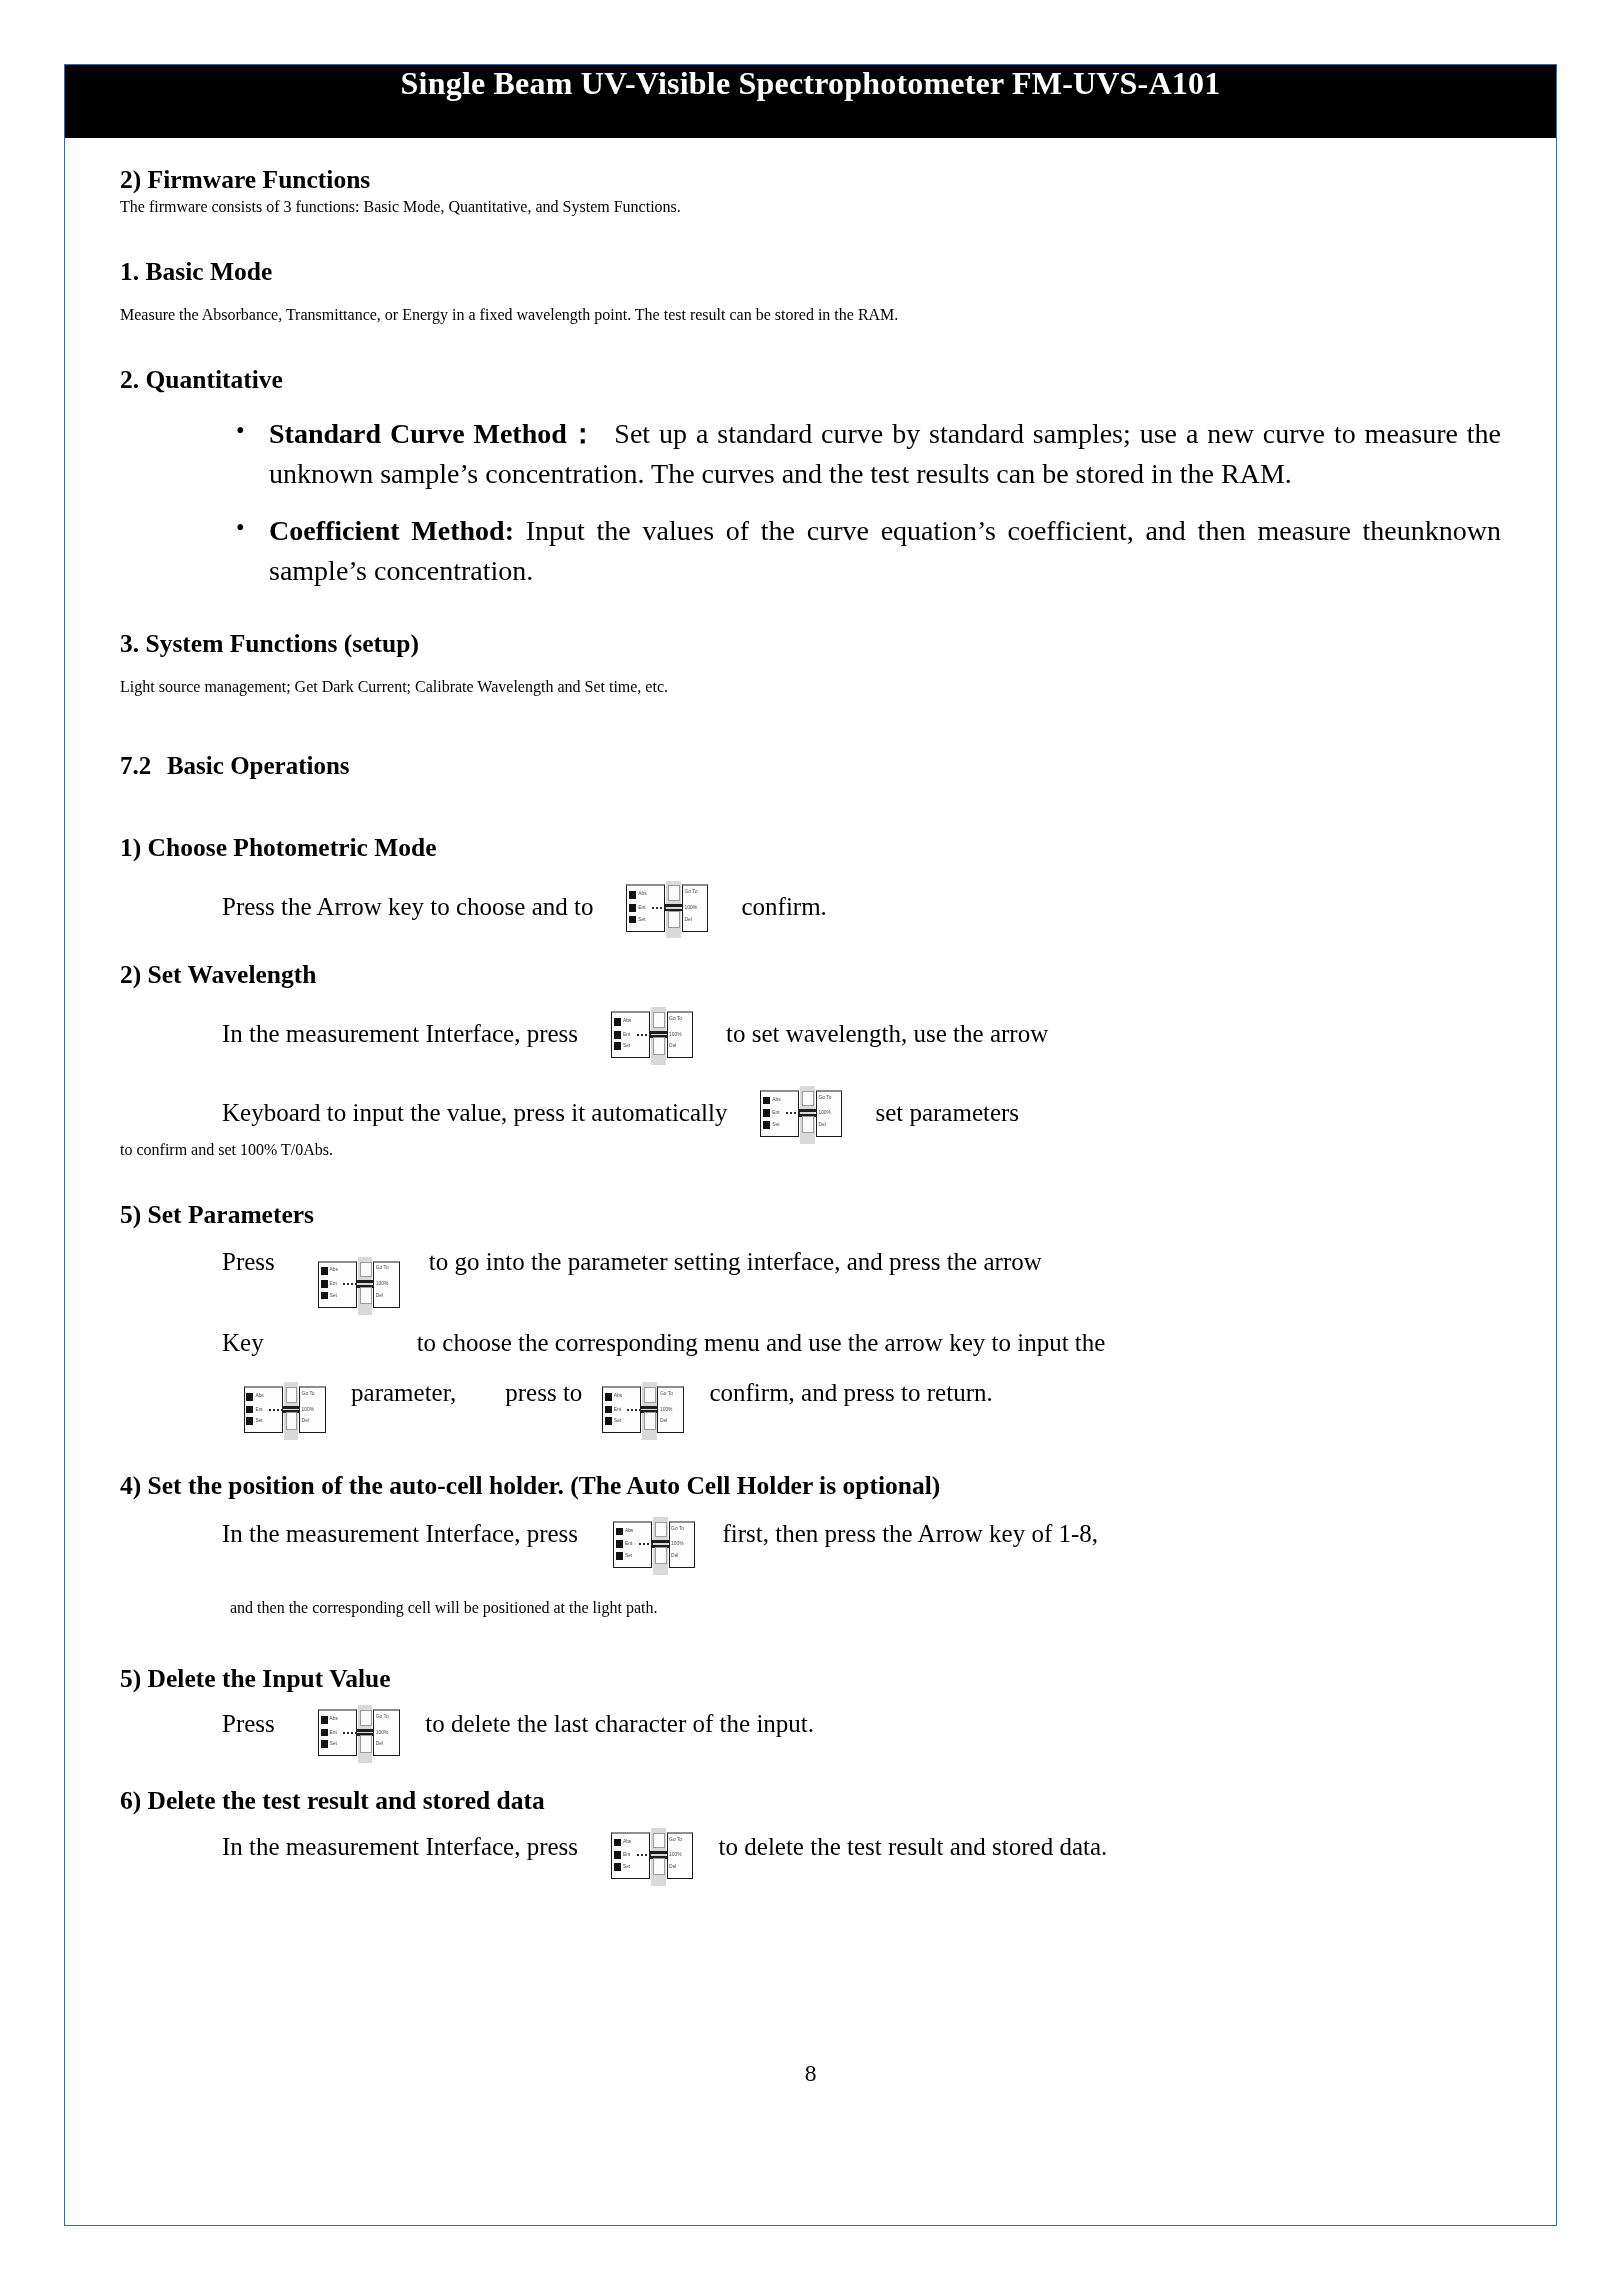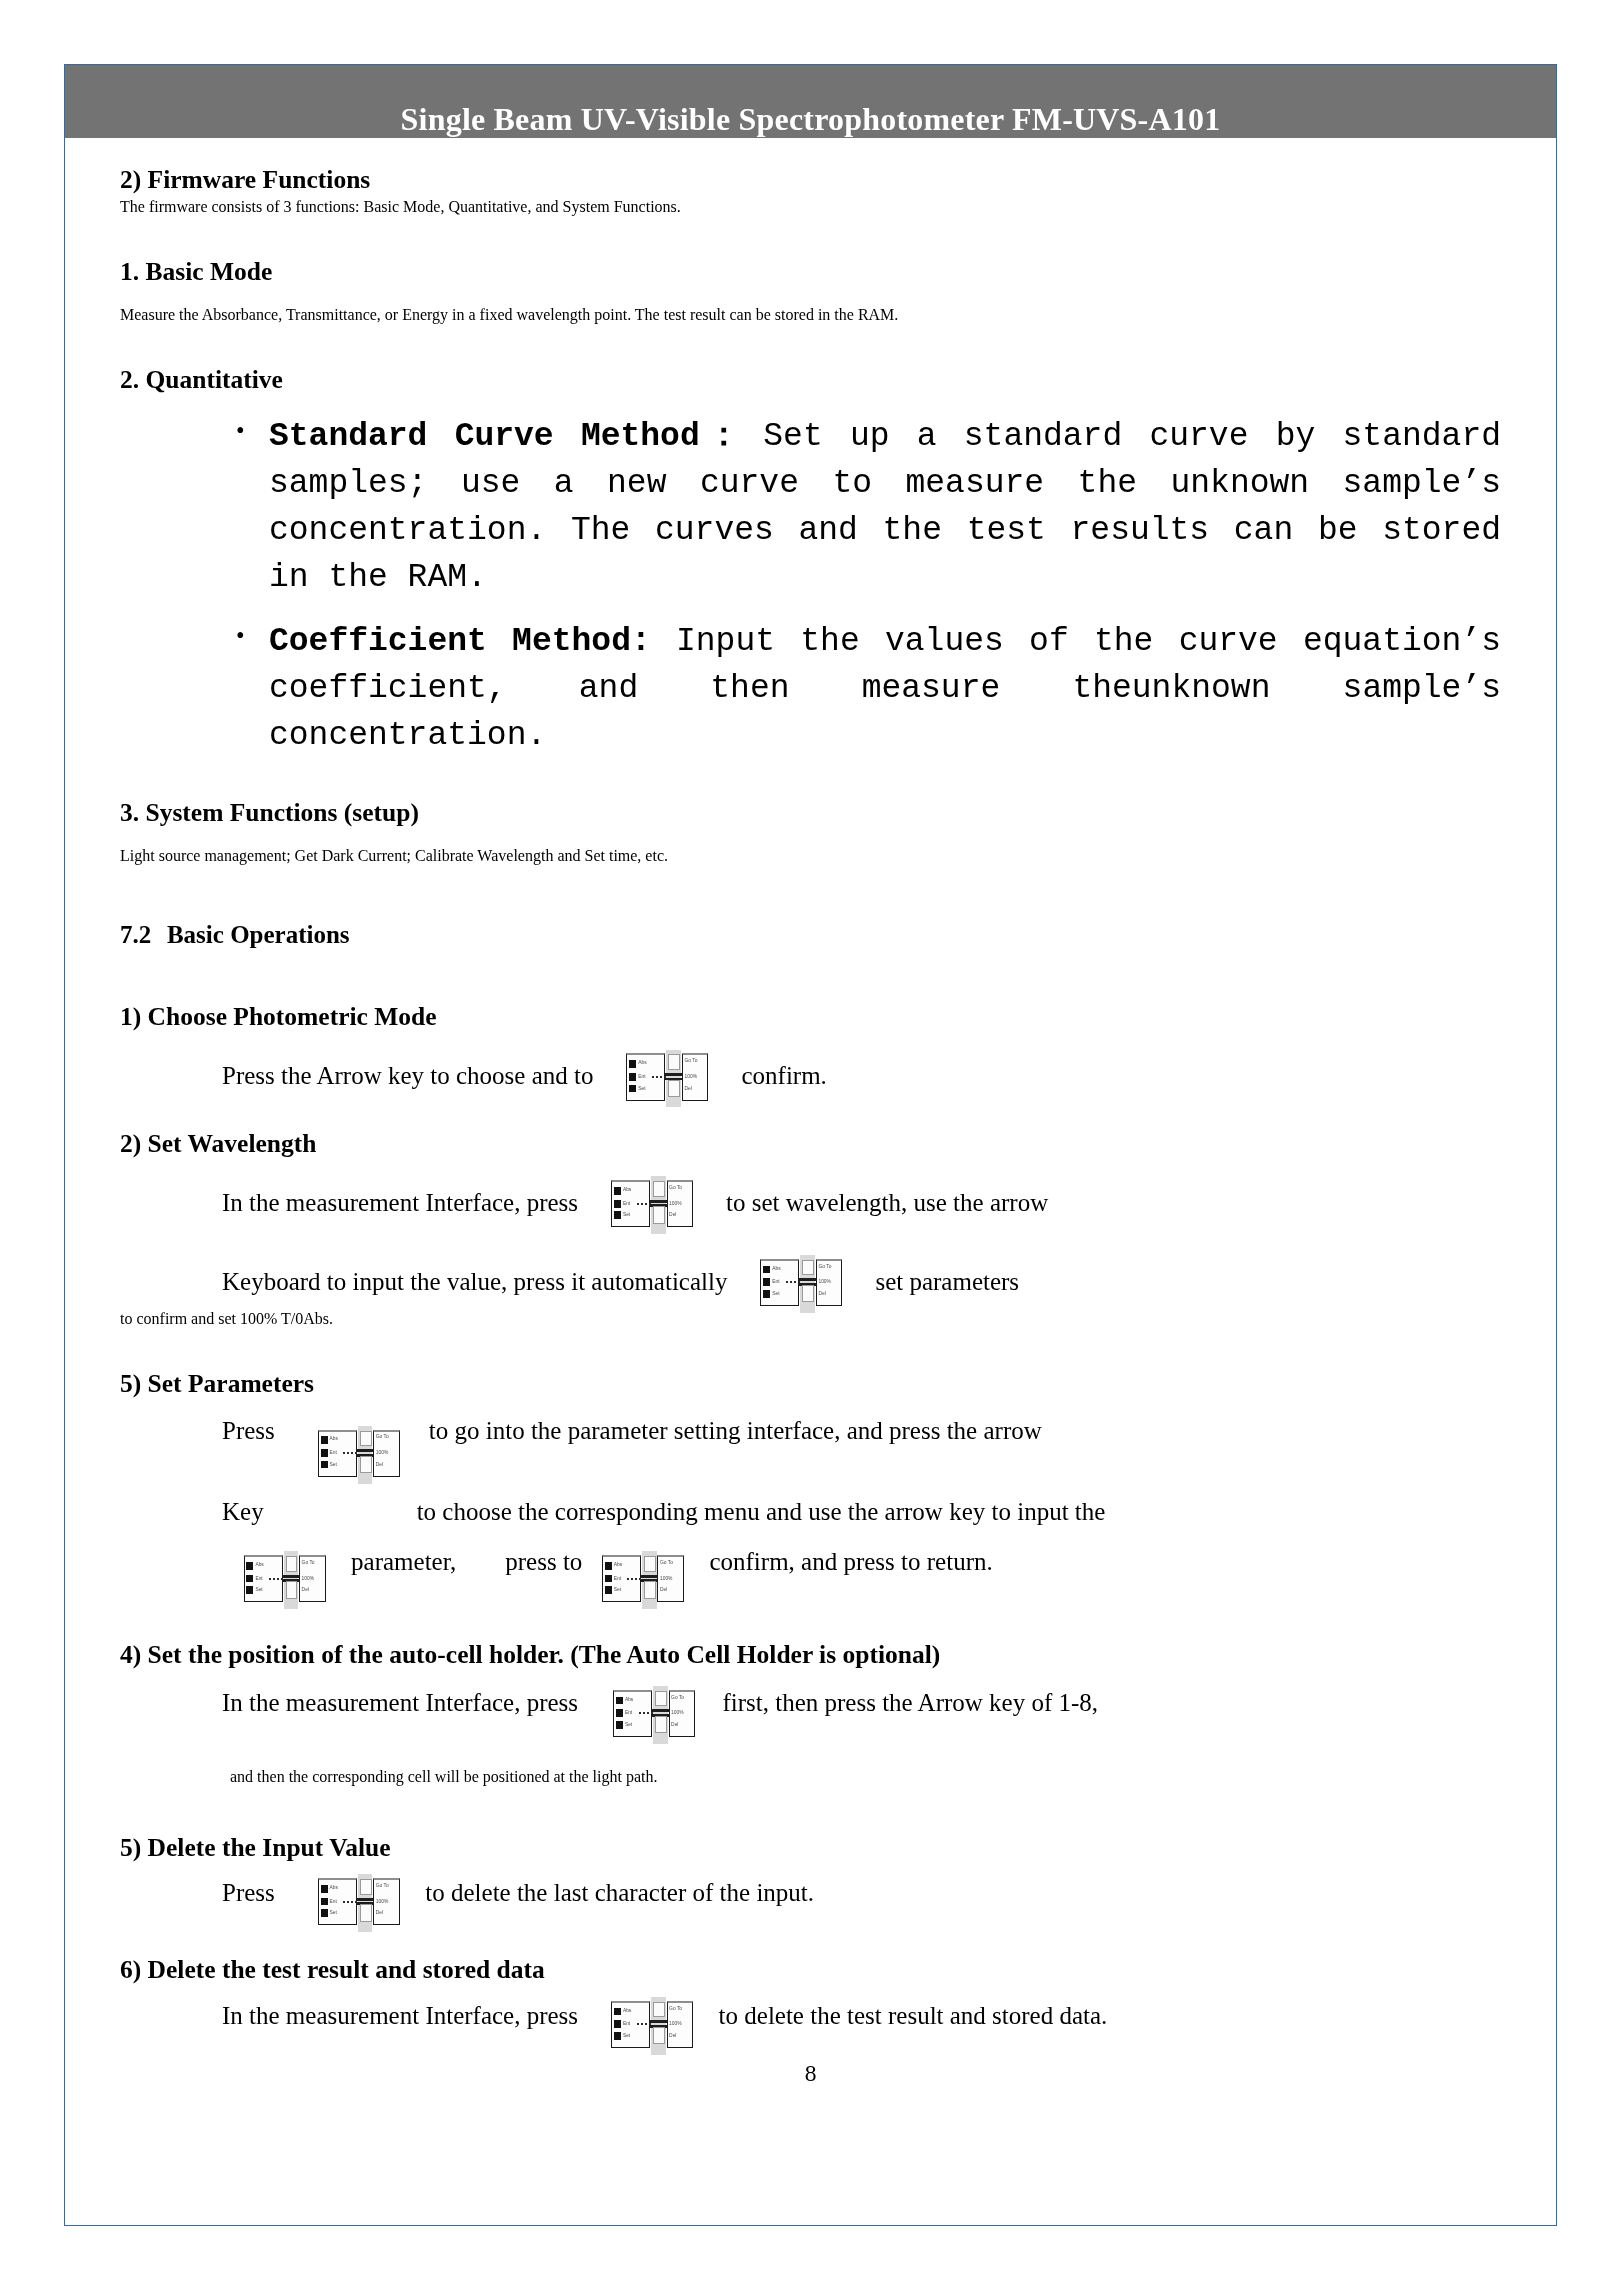--- a/index.html
+++ b/index.html
@@ -27,23 +27,23 @@
     border: 1.5px solid #3E6898;
     background: #ffffff;
   }
 
   .header-band {
     position: absolute;
     left: 0;
     top: 0;
     width: 100%;
     height: 73px;
-    background: #737373;
+    background: #000000;
     display: flex;
-    align-items: flex-end;
+    align-items: flex-start;
     justify-content: center;
   }
   .header-title {
     color: #ffffff;
     font-weight: bold;
     font-size: 32px;
     letter-spacing: 0.2px;
     font-family: "Liberation Serif", "DejaVu Serif", serif;
     white-space: nowrap;
   }
@@ -91,24 +91,23 @@
     margin-top: 17.6px;
   }
   .bul-dot {
     width: 33px;
     flex: 0 0 33px;
     font-size: 24.5px;
     line-height: 1.42;
   }
   .bul-txt {
     flex: 1 1 auto;
-    font-size: 33px;
+    font-size: 28px;
     line-height: 1.42;
     text-align: justify;
-    font-family: Liberation Mono, monospace;
   }
   b.lbl { font-weight: bold; }
 
   
   .row {
     display: flex;
     align-items: center;
     font-size: 25px;
     line-height: 1.42;
   }

